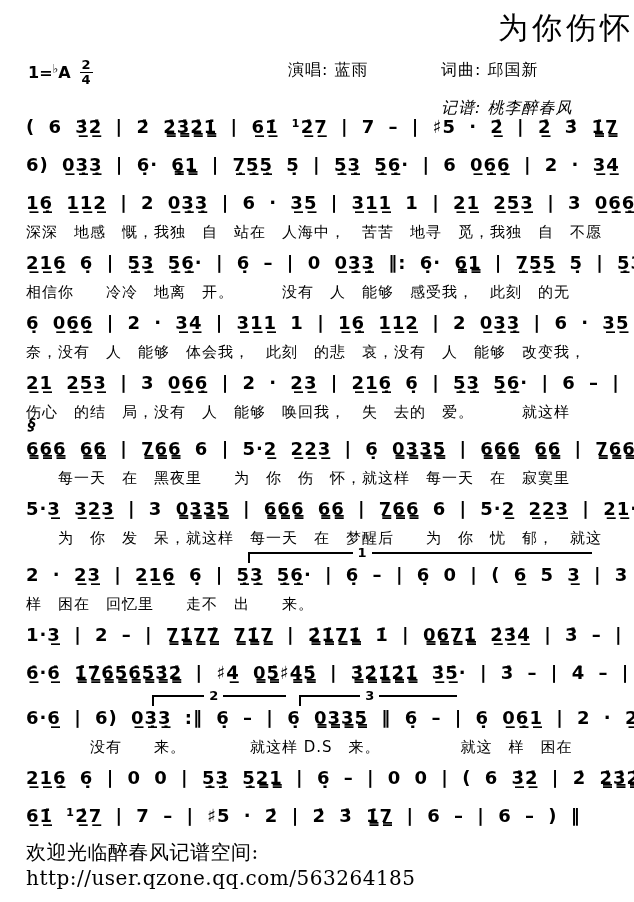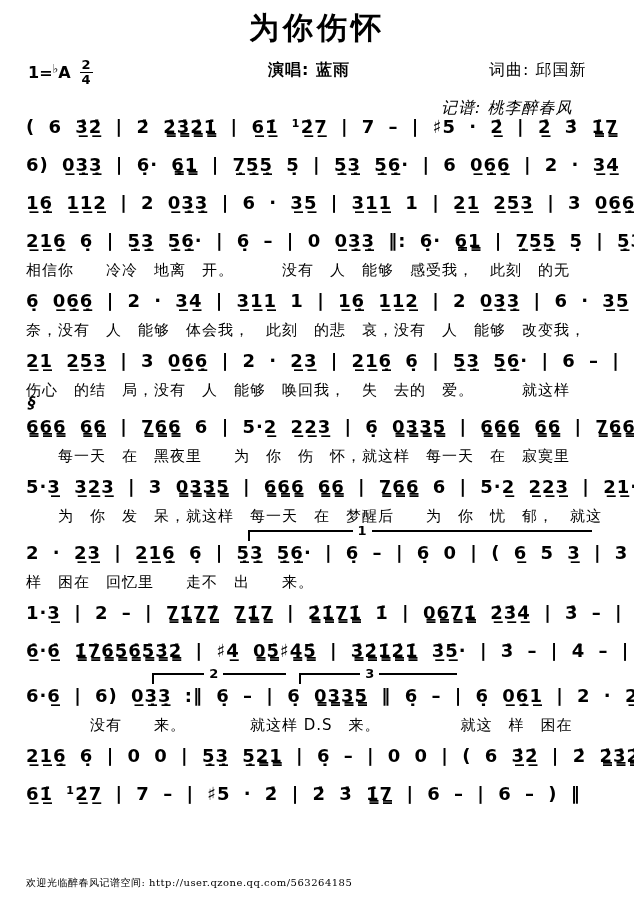--- a/index.html
+++ b/index.html
@@ -3,31 +3,31 @@
 <meta charset="utf-8">
 <style>
   html,body{margin:0;padding:0;}
   body{
     width:634px;height:902px;background:#ffffff;color:#000;
     font-family:"DejaVu Sans","Liberation Sans",sans-serif;
     overflow:hidden;position:relative;
   }
   .header{position:relative;height:108px;}
   .title{
-    position:absolute;top:8px;left:0;right:0;text-align:center;
-    font-size:30px;font-weight:bold;letter-spacing:4px;
+    position:absolute;top:8px;left:0;right:0;text-align:right;
+    font-size:30px;font-weight:normal;letter-spacing:4px;
   }
   .keysig{position:absolute;left:28px;top:58px;font-size:16px;font-weight:bold;display:flex;align-items:center;gap:9px;}
   .keymain{display:inline-flex;align-items:baseline;}
   .flat{font-size:12px;position:relative;top:-5px;}
   .timesig{display:inline-flex;flex-direction:column;align-items:center;font-size:13px;font-weight:bold;line-height:1.1;}
   .timesig .tstop{border-bottom:1.5px solid #000;padding:0 2px;}
   .credit{position:absolute;font-size:16px;letter-spacing:1px;}
-  .credit.performer{left:268px;top:60px;font-weight:bold;}
-  .credit.composer{left:441px;top:60px;margin-left:48px;}
+  .credit.performer{left:288px;top:60px;}
+  .credit.composer{left:441px;top:60px;}
   .credit.notator{left:441px;top:98px;font-style:italic;}
   .score{padding:0 8px 0 26px;}
   .line{position:relative;}
   .line.vspace{margin-top:7px;}
   .notes{
     font-size:18px;font-weight:bold;line-height:38px;
     letter-spacing:1px;word-spacing:6px;white-space:nowrap;
   }
   .lyrics{
     font-size:15px;line-height:21px;white-space:nowrap;letter-spacing:1px;
@@ -39,21 +39,21 @@
   }
   .volta .vlabel{
     position:absolute;top:-8px;background:#fff;padding:0 5px;
     font-size:13px;font-weight:bold;line-height:1;
   }
   .segno{
     position:absolute;top:-12px;left:2px;
     font-size:15px;font-weight:bold;font-style:italic;line-height:1;
   }
   .footer{
-    position:absolute;left:26px;bottom:12px;font-size:10px;letter-spacing:0.5px;
+    position:absolute;left:26px;bottom:12px;font-size:20px;letter-spacing:0.5px;
     font-family:"DejaVu Serif","Liberation Serif",serif;
   }
 </style>
 </head>
 <body>
 
 <div class="header">
   <div class="title">为你伤怀</div>
   <div class="keysig">
     <span class="keymain">
@@ -76,20 +76,21 @@
   <div class="line">
     <div class="notes">( 6 3̲̇2̲̇ | 2̇ 2̳̇3̳̇2̳̇1̳̇ | 6̲1̲̇ ¹2̲̇7̲ | 7 – | ♯5 · 2̲̇ | 2̲̇ 3̇ 1̳̇7̳ | 6 – |</div>
   </div>
 
   <div class="line">
     <div class="notes">6) 0̲3̣̲3̣̲ | 6̣· 6̣̳1̳ | 7̣̲5̣̲5̣̲ 5̣ | 5̣̲3̣̲ 5̣̲6̣̲· | 6 0̲6̣̲6̣̲ | 2 · 3̲4̲ | 3̲1̲1̲ 1 |</div>
   </div>
 
   <div class="line">
     <div class="notes">1̲6̣̲ 1̲1̲2̲ | 2 0̲3̣̲3̣̲ | 6 · 3̲5̲ | 3̲1̲1̲ 1 | 2̲1̲ 2̲5̲3̲ | 3 0̲6̣̲6̣̲ | 2 · 2̲3̲ |</div>
+    <div class="lyrics">深深　地感　慨，我独　自　站在　人海中，　苦苦　地寻　觅，我独　自　不愿</div>
   </div>
 
   <div class="line">
     <div class="notes">2̲1̲6̣̲ 6̣ | 5̣̲3̣̲ 5̣̲6̣̲· | 6̣ – | 0 0̲3̣̲3̣̲ ‖: 6̣· 6̣̳1̳ | 7̣̲5̣̲5̣̲ 5̣ | 5̣̲3̣̲ 5̣̲5̣̲6̣̲ |</div>
     <div class="lyrics">相信你　　冷冷　地离　开。　　　没有　人　能够　感受我，　此刻　的无</div>
   </div>
 
   <div class="line">
     <div class="notes">6̣ 0̲6̣̲6̣̲ | 2 · 3̲4̲ | 3̲1̲1̲ 1 | 1̲6̣̲ 1̲1̲2̲ | 2 0̲3̣̲3̣̲ | 6 · 3̲5̲ | 3̲1̲1̲ 1 |</div>
     <div class="lyrics">奈，没有　人　能够　体会我，　此刻　的悲　哀，没有　人　能够　改变我，</div>

